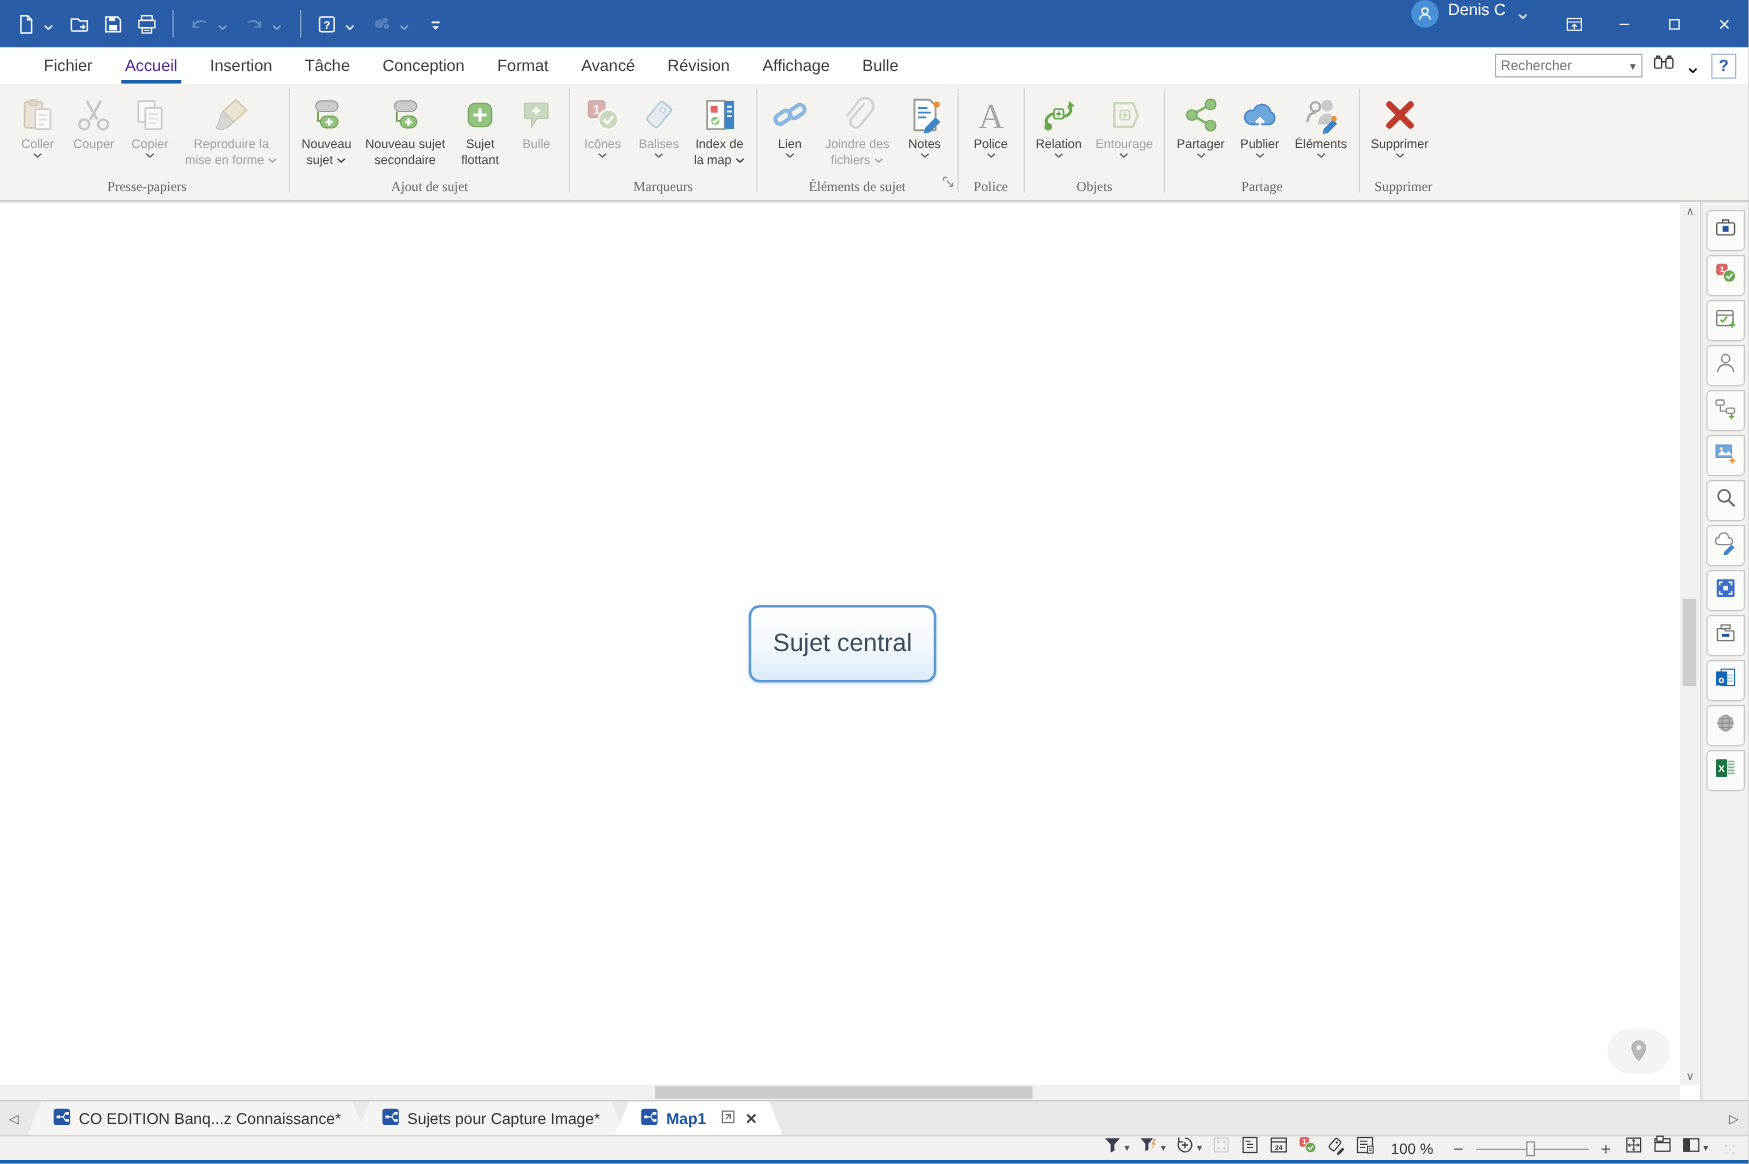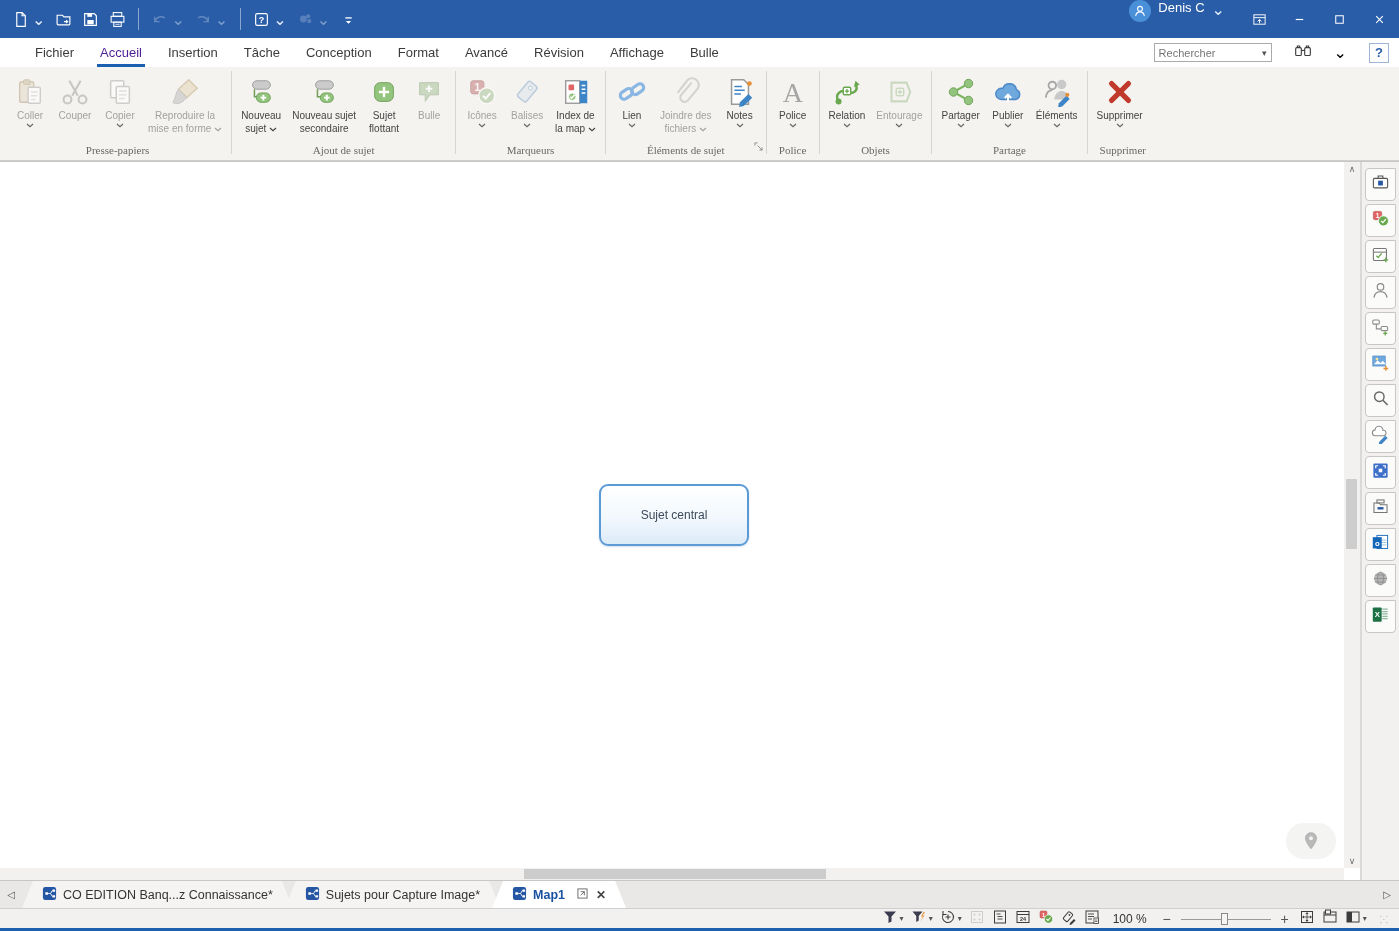--- a/index.html
+++ b/index.html
@@ -21,21 +21,21 @@
   .username { font-size:13px; margin-right:4px; }
   .wbtn { width:40px; height:38px; display:flex; align-items:center; justify-content:center; font-size:14px; }
   .wbtn svg { display:block; }
 
   
   .tabrow { position:absolute; top:38px; left:0; right:0; height:29px; background:#ffffff; display:flex; align-items:stretch; }
   .rtabs { display:flex; padding-left:22px; }
   .rtab { padding:0 13px; font-size:13px; color:#3b3b3b; display:flex; align-items:center; position:relative; cursor:default; }
   .rtab.active { font-weight:normal; color:#4c1d95; }
   .rtab.active::after { content:""; position:absolute; left:10px; right:10px; bottom:0; height:3px; background:#1a5fb0; }
-  .tabrow-right { margin-left:auto; display:flex; align-items:center; gap:22px; padding-right:10px; }
+  .tabrow-right { margin-left:auto; display:flex; align-items:center; gap:8px; padding-right:10px; }
   .searchbox { width:118px; height:19px; border:1px solid #ababab; background:#fff; display:flex; align-items:center; }
   .searchbox input { flex:1; border:0; outline:none; font-size:11px; padding:0 4px; color:#444; width:90px; font-family:"Liberation Sans",sans-serif; }
   .searchbox .sb-arrow { color:#555; font-size:9px; padding-right:4px; }
   .helpbtn { width:20px; height:20px; border:1px solid #9fb6d8; color:#2a5da8; font-weight:bold; display:flex; align-items:center; justify-content:center; font-size:13px; background:#fdfdfd; }
 
   
   .ribbon { position:absolute; top:67px; left:0; right:0; height:94px; background:#f5f3f0; border-bottom:1px solid #d0cecb; display:flex; align-items:stretch; padding-left:4px; }
   .grp { display:flex; flex-direction:column; padding:4px 4px 0 4px; position:relative; }
   .grp-buttons { display:flex; align-items:flex-start; gap:1px; flex:1; }
   .grp-label { text-align:center; font-size:11px; color:#6a6865; padding:2px 8px 4px; white-space:nowrap;font-family:Liberation Serif, serif; }
@@ -46,21 +46,21 @@
   .rbtn .rlabel { font-size:10px; line-height:13px; color:#444; text-align:center; white-space:nowrap; }
   .rbtn.dis .rlabel { color:#a3a19e; }
   .rbtn.dis .ic { opacity:.5; filter:grayscale(35%); }
   .rbtn .below { display:block; text-align:center; height:8px; line-height:6px; color:#666; }
   .chv { vertical-align:middle; }
 
   
   .main { position:absolute; top:161px; left:0; right:0; height:719px; display:flex; border-top:1px solid #c9c7c5; }
   .canvas { position:relative; flex:1; background:#ffffff; border-right:1px solid #d9d9d9; }
   .topic { position:absolute; left:599px; top:322px; width:150px; height:62px; border:2px solid #5b9bd5; border-radius:9px; background:linear-gradient(180deg,#ffffff 0%,#f2f8fd 55%,#dcebf8 100%); display:flex; align-items:center; justify-content:center; box-shadow:0 1px 2px rgba(90,130,180,.25); }
-  .topic span { font-size:12px; color:#3b4a5a; }
+  .topic span { font-size:20px; color:#3b4a5a; }
   .pinbtn { position:absolute; left:1286px; top:661px; width:50px; height:36px; border-radius:18px; background:#f4f4f3; display:flex; align-items:center; justify-content:center; }
   .vscroll { position:absolute; top:0; right:0; bottom:12px; width:16px; background:#f2f1f0; display:flex; flex-direction:column; align-items:center; }
   .vscroll .arr { height:14px; color:#707070; font-size:9px; line-height:14px; }
   .vthumb { position:absolute; top:317px; left:2px; width:11px; height:70px; background:#cdcdcd; border-radius:1px; }
   .hscroll { position:absolute; left:0; right:16px; bottom:0; height:12px; background:#f2f1f0; }
   .hthumb { position:absolute; left:524px; width:302px; top:1px; bottom:1px; background:#cccccc; }
 
   
   .rail { width:38px; background:#f2f1f0; border-left:1px solid #d9d9d9; padding-top:6px; display:flex; flex-direction:column; align-items:center; gap:3px; }
   .rail-item { width:31px; height:33px; background:#fbfbfa; border:1px solid #c8c6c4; border-radius:4px 0 4px 4px; display:flex; align-items:center; justify-content:center; }

